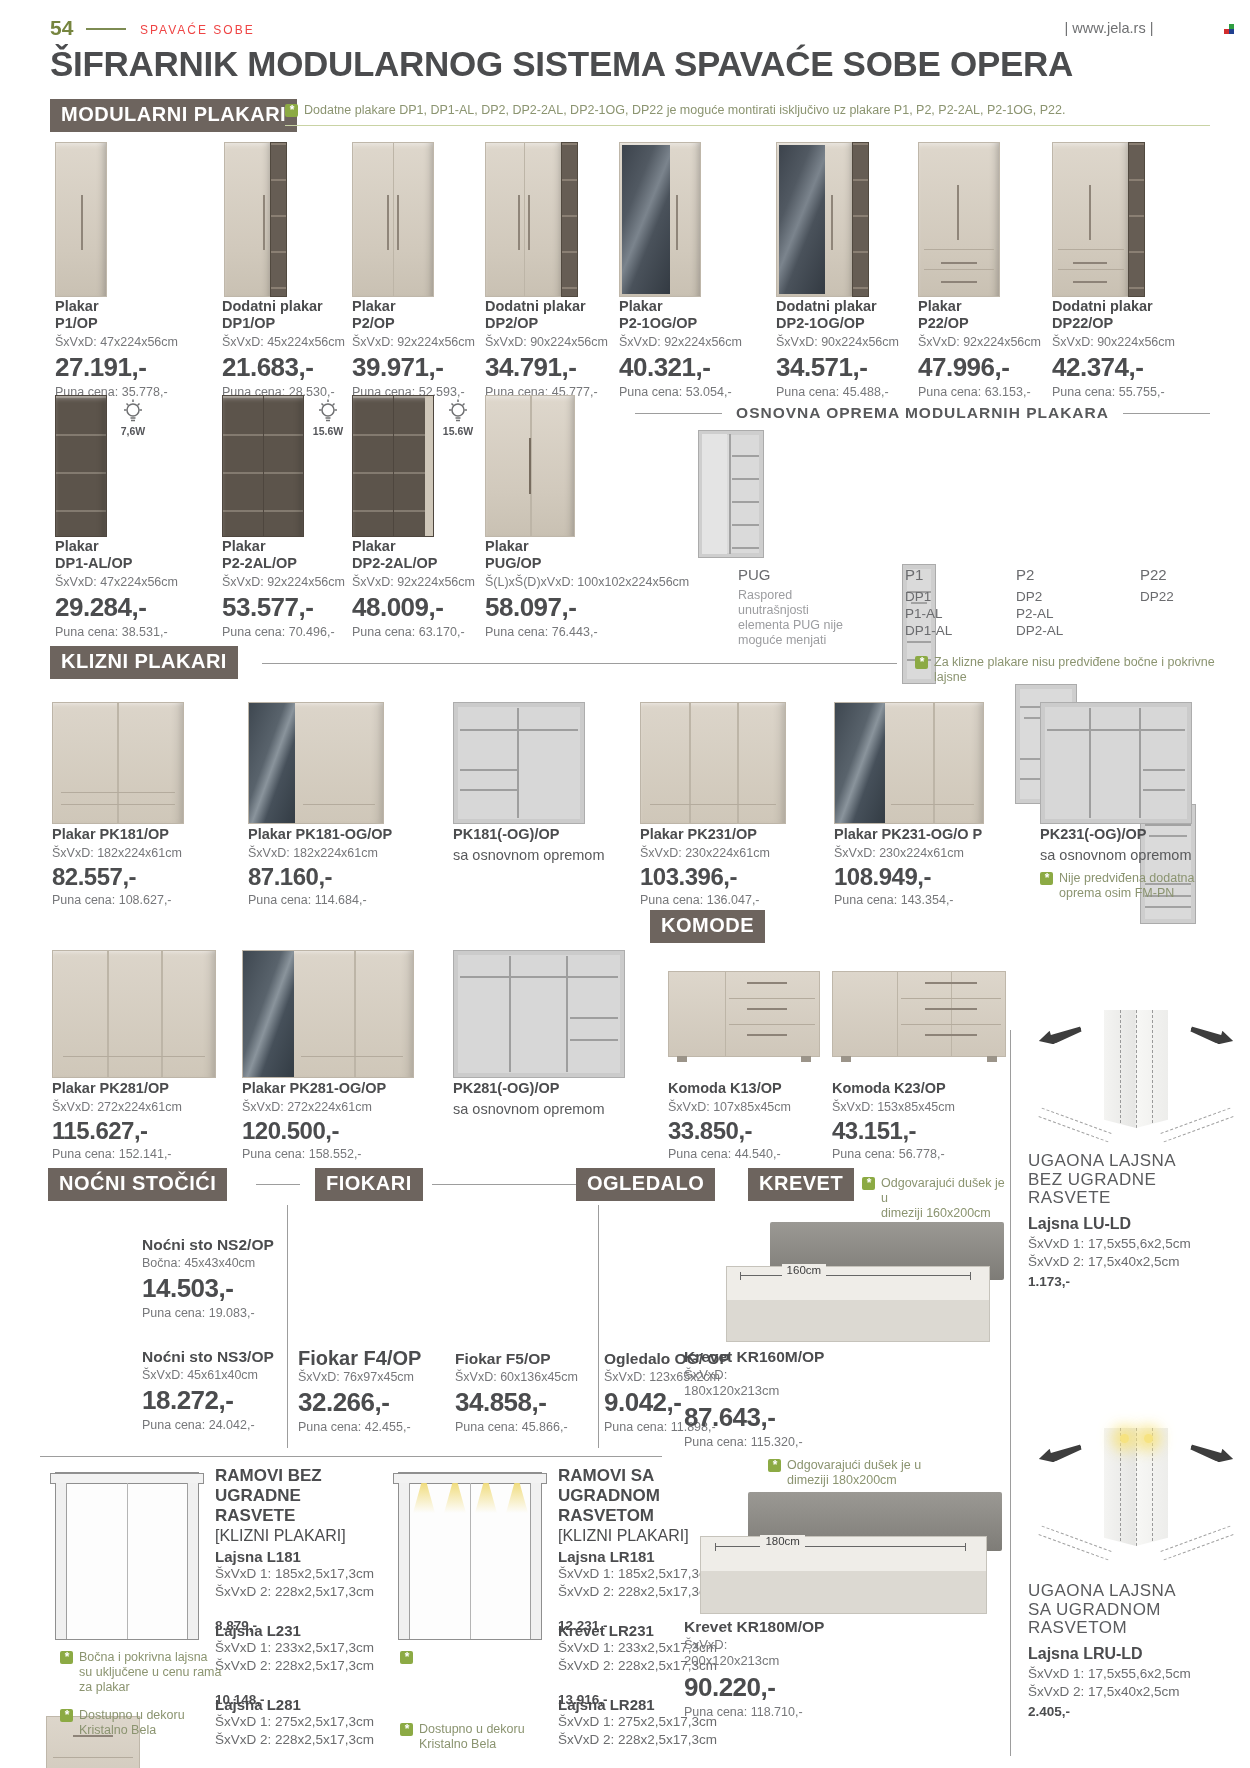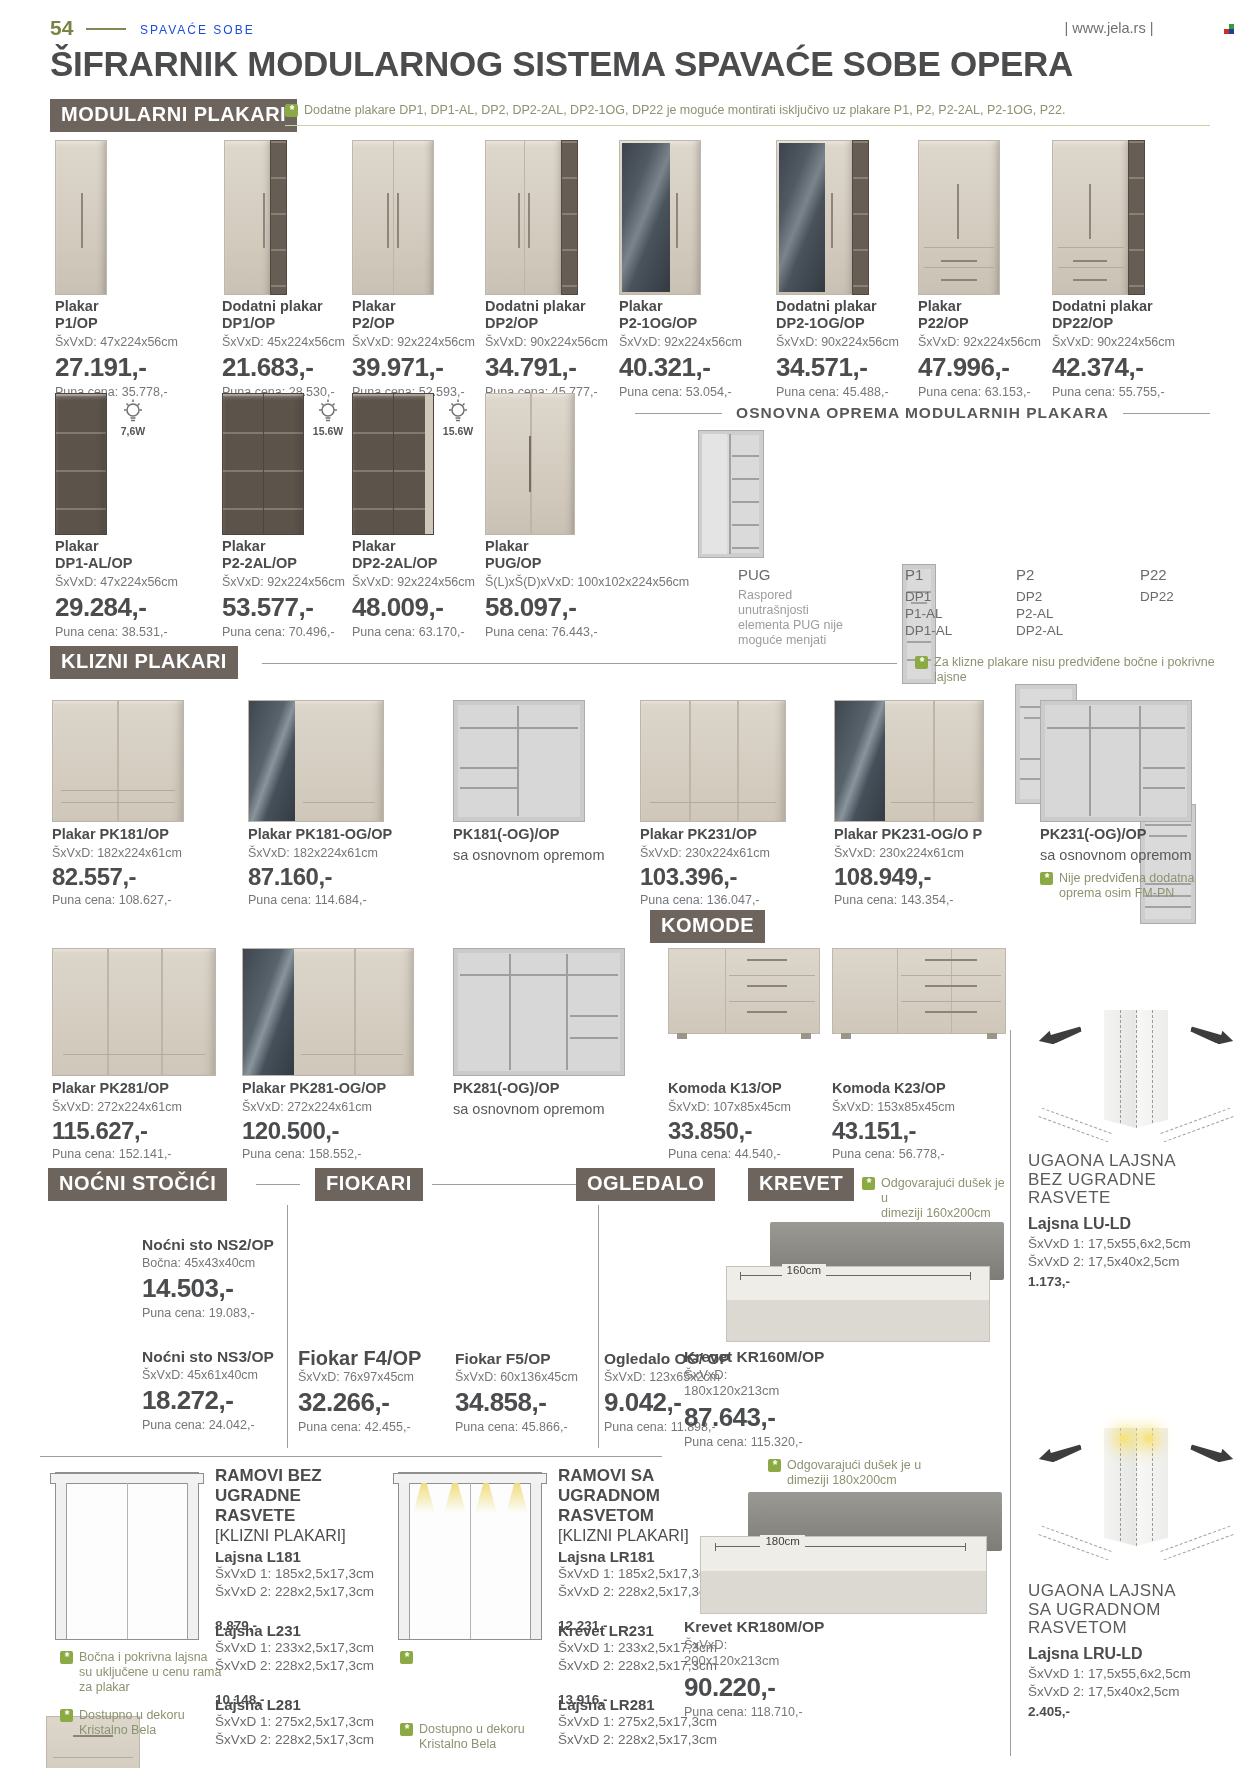--- a/index.html
+++ b/index.html
@@ -9,21 +9,21 @@
   .chip{position:absolute;background:#6d645e;color:#fff;font-size:20px;font-weight:bold;
         letter-spacing:.5px;padding:4px 11px 6px;white-space:nowrap}
   .hline{position:absolute;height:1px;background:#9d9d9d}
   .vline{position:absolute;width:1px;background:#9d9d9d}
   .gnote{position:absolute;display:flex;gap:6px;align-items:flex-start}
   .gnote.inflow{position:static;margin-top:8px}
   .gnote .sq{flex:0 0 13px;width:13px;height:13px;background:#8caa44;color:#fff;font-size:12px;
         line-height:13px;text-align:center;border-radius:2px;margin-top:1px;font-weight:bold}
   .gnote .gt{font-size:12.5px;color:#8b9470;line-height:15px;white-space:pre-line}
   .pcard{position:absolute}
-  .imgbox{position:relative;display:flex;align-items:flex-start}
+  .imgbox{position:relative;display:flex;align-items:center}
   .n1{font-size:14.5px;font-weight:bold;line-height:17px;color:#4b4c4e;white-space:nowrap}
   .dims{font-size:12.5px;color:#76777a;margin-top:3px;white-space:nowrap}
   .dims2{font-size:13px;color:#76777a;margin-top:2px;line-height:16px;white-space:nowrap}
   .sub2{font-size:14.5px;color:#58595b;margin-top:4px}
   .price{font-size:26px;font-weight:bold;color:#4b4c4e;margin-top:3px;letter-spacing:-.5px;white-space:nowrap}
   .price.sm{font-size:24px}
   .full{font-size:12.5px;color:#76777a;margin-top:2px;white-space:nowrap}
   
   .ward{position:relative;background:linear-gradient(180deg,#ded7cc,#d1c9bc 70%,#c9c1b3);
         border:1px solid #bfb7aa;box-shadow:inset -8px 0 10px -8px rgba(0,0,0,.35),inset 0 4px 6px -4px rgba(255,255,255,.8)}
@@ -94,21 +94,21 @@
   .bed .dim{position:absolute;left:5%;right:12%;top:44%;border-top:1px solid #666}
   .bed .dim:before,.bed .dim:after{content:"";position:absolute;top:-4px;width:1px;height:8px;background:#666}
   .bed .dim:before{left:0}.bed .dim:after{right:0}
   .bed .dlab{position:absolute;top:35%;left:20%;font-size:11.5px;color:#3f3f3f;background:#efede8;padding:0 5px}
 </style>
 </head>
 <body>
 
 <div class="abs" style="left:50px;top:16px;font-size:21px;font-weight:bold;color:#76853f">54</div>
 <div class="abs" style="left:86px;top:28px;width:40px;height:2px;background:#7d8b52"></div>
-<div class="abs" style="left:140px;top:23px;font-size:12px;letter-spacing:2px;color:#1d4ed8">SPAVAĆE SOBE</div>
+<div class="abs" style="left:140px;top:23px;font-size:12px;letter-spacing:2px;color:#ef4444">SPAVAĆE SOBE</div>
 <div class="abs" style="left:1020px;top:20px;width:178px;text-align:center;font-size:14.5px;color:#6f7072">| www.jela.rs |</div>
 <div class="abs" style="left:1224px;top:24px;width:10px;height:10px">
   <div class="abs" style="left:5px;top:0;width:5px;height:5px;background:#2f9e41"></div>
   <div class="abs" style="left:0;top:5px;width:5px;height:5px;background:#d22d2d"></div>
   <div class="abs" style="left:5px;top:5px;width:5px;height:5px;background:#1f3f8f"></div>
 </div>
 <div class="abs" style="left:50px;top:44px;font-size:35px;font-weight:bold;letter-spacing:-.3px;color:#4b4c4e">ŠIFRARNIK MODULARNOG SISTEMA SPAVAĆE SOBE OPERA</div>
 
 <div class="chip" style="left:50px;top:99px">MODULARNI PLAKARI</div>
 <div class="gnote" style="left:285px;top:103px;width:925px;border-bottom:1px solid #c9d3a4;padding-bottom:7px">

